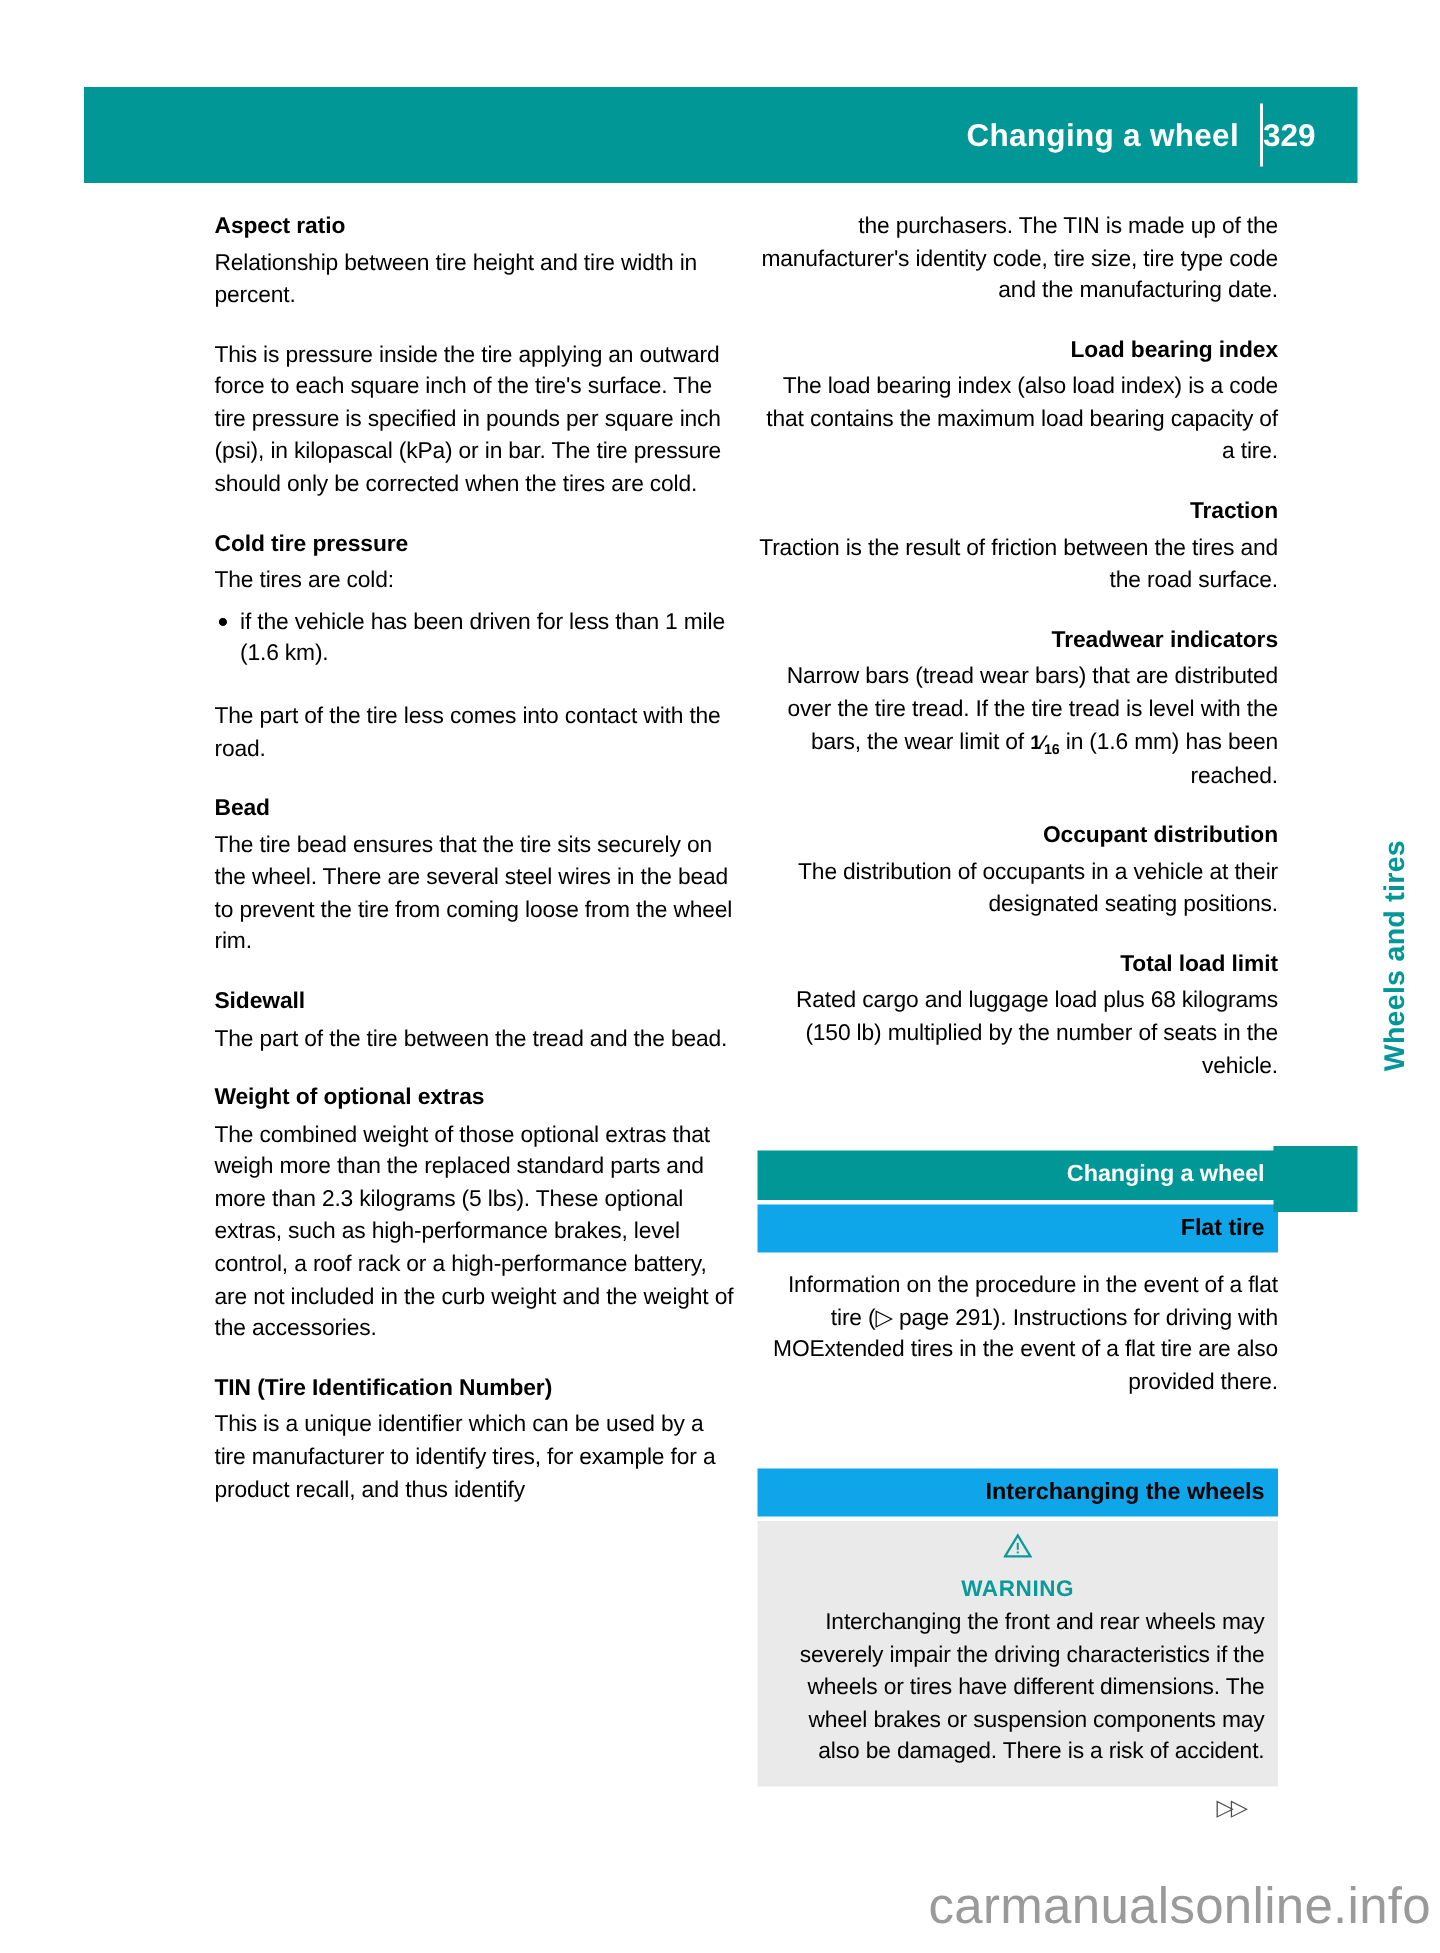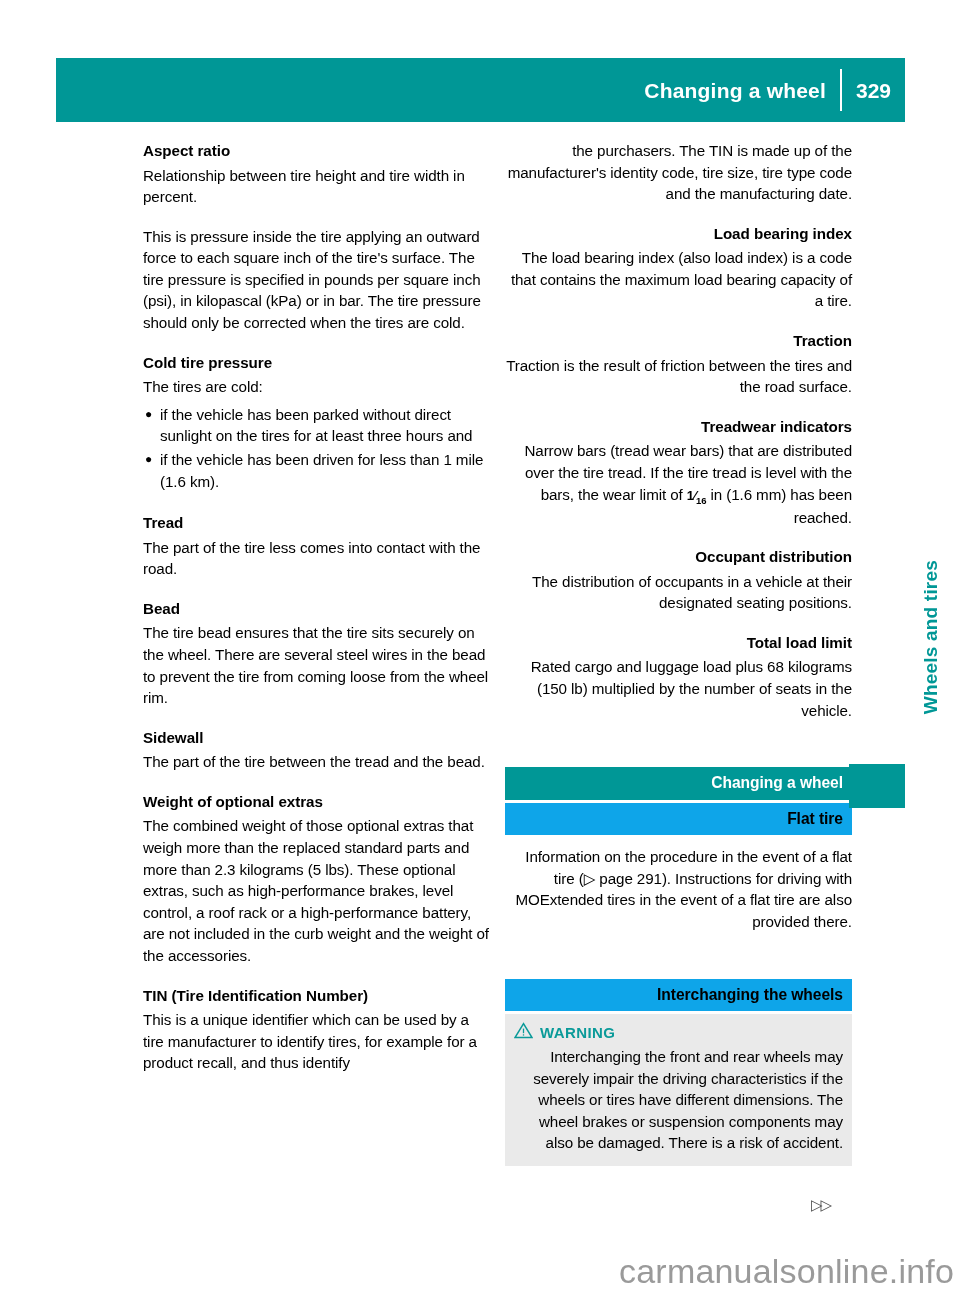--- a/index.html
+++ b/index.html
@@ -39,21 +39,21 @@
   #header-divider {
     width: 2px;
     height: 42px;
     background: #ffffff;
   }
   #header-page {
     color: #ffffff;
     font-size: 21px;
     font-weight: bold;
     width: 63px;
-    text-align: center;
+    text-align: left;
     line-height: 1;
   }
 
   
   #content {
     position: absolute;
     left: 0;
     top: 140px;
     width: 960px;
   }
@@ -129,20 +129,21 @@
   .warnbox {
     background: #eaeaea;
     padding: 8px 9px 12px 9px;
     margin-top: 3px;
   }
   .warnhead {
     display: flex;
     align-items: center;
     gap: 7px;
     margin-bottom: 3px;
+    flex-direction: column;
   }
   .warnhead .wtitle {
     color: #0a9a99;
     font-weight: bold;
     font-size: 15px;
     letter-spacing: 0.4px;
   }
   .warnbox p {
     margin: 0;
     font-size: 15.2px;
@@ -217,31 +218,29 @@
 
     <p class="para">This is pressure inside the tire applying an outward force to each square inch of the tire's surface. The tire pressure is specified in pounds per square inch (psi), in kilopascal (kPa) or in bar. The tire pressure should only be corrected when the tires are cold.</p>
 
     <div class="gap-md"></div>
 
     <h3 class="sec">Cold tire pressure</h3>
     <p class="para">The tires are cold:</p>
     <ul class="blist">
       <li>
         <span class="bullet">●</span>
-        <span>if the vehicle has been parked without direct sunlight on the tires for at least three hours and</span>
       </li>
       <li>
         <span class="bullet">●</span>
         <span>if the vehicle has been driven for less than 1 mile (1.6 km).</span>
       </li>
     </ul>
 
     <div class="gap-md"></div>
 
-    <h3 class="sec">Tread</h3>
     <p class="para">The part of the tire less comes into contact with the road.</p>
 
     <div class="gap-md"></div>
 
     <h3 class="sec">Bead</h3>
     <p class="para">The tire bead ensures that the tire sits securely on the wheel. There are several steel wires in the bead to prevent the tire from coming loose from the wheel rim.</p>
 
     <div class="gap-md"></div>
 
     <h3 class="sec">Sidewall</h3>

